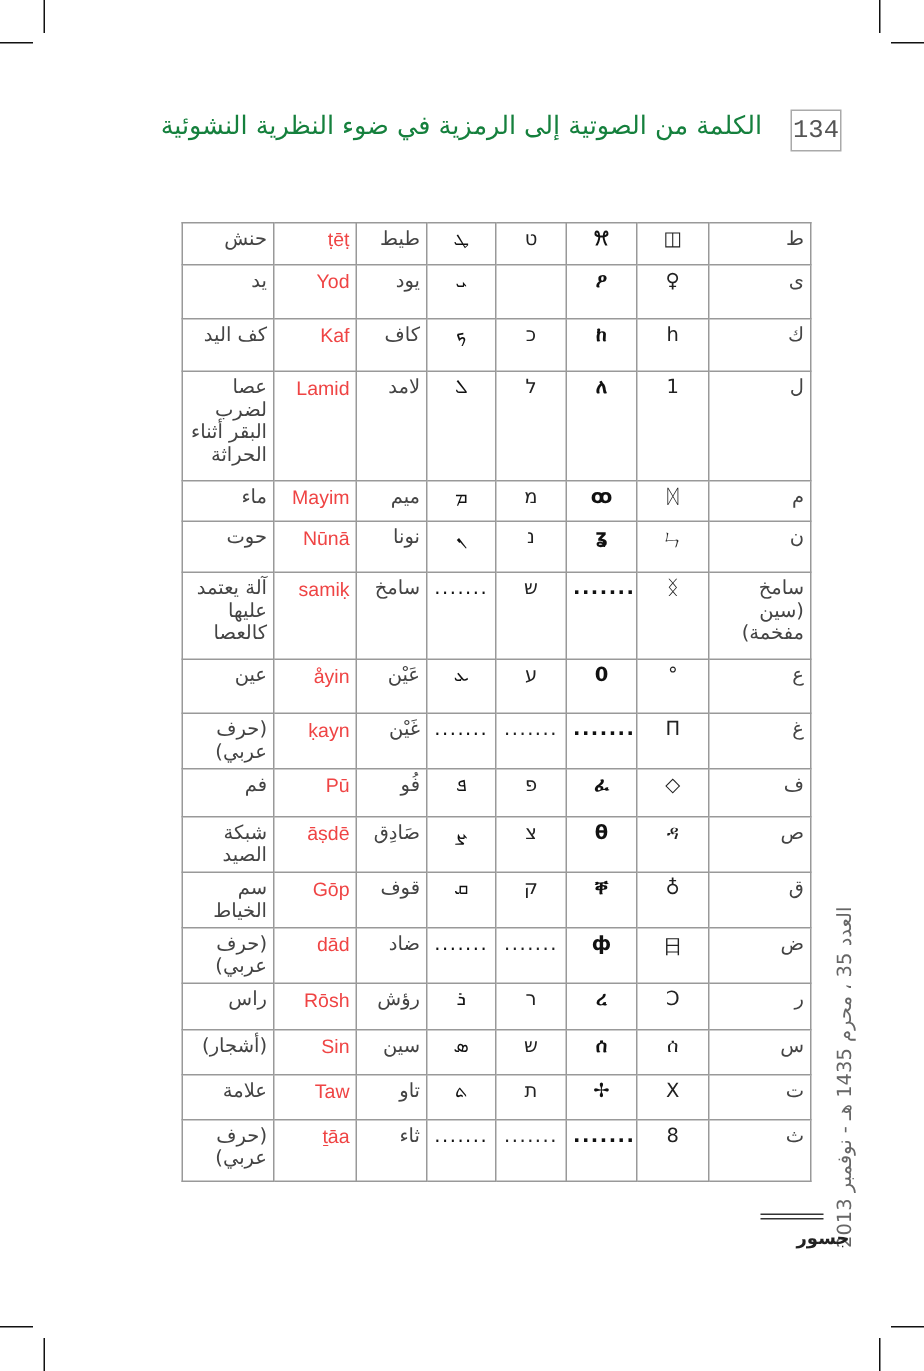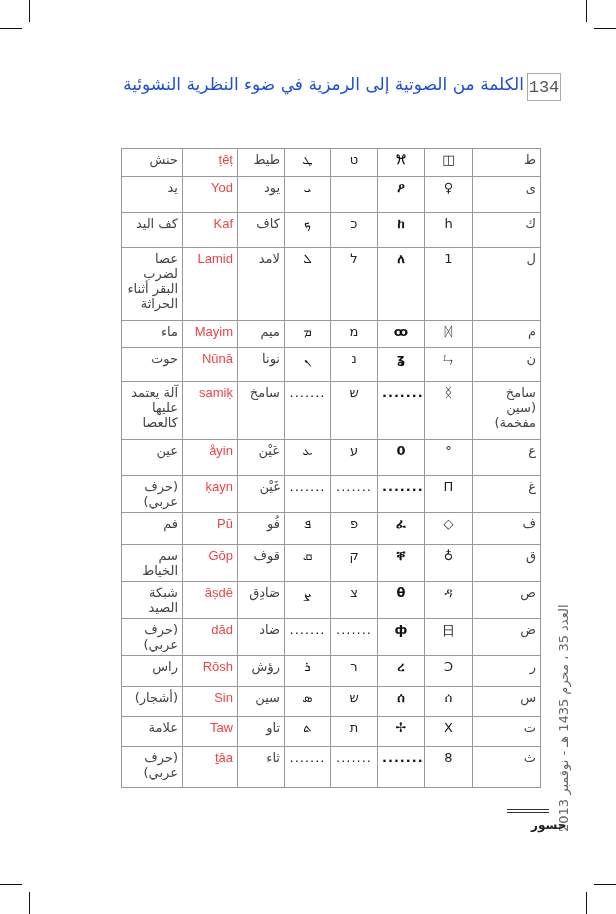--- a/index.html
+++ b/index.html
@@ -3,21 +3,21 @@
 <meta charset="utf-8">
 <style>
   html, body { margin:0; padding:0; background:#ffffff; }
   body { width:616px; height:914px; position:relative; overflow:hidden;
          font-family:"Liberation Sans", sans-serif; color:#222; }
   .crop { position:absolute; background:#111; }
   .page-num { position:absolute; left:527px; top:73px; width:32px; height:26px;
               border:1px solid #aaa; font-size:17px; color:#555;
               display:flex; align-items:center; justify-content:center;
               font-family:Liberation Mono, monospace; }
-  .running-title { position:absolute; right:92px; top:74px; font-size:17px; color:#1d4ed8;
+  .running-title { position:absolute; right:108px; top:74px; font-size:17px; color:#15803d;
                    direction:rtl; white-space:nowrap; font-family:"DejaVu Sans", sans-serif; }
   table.glyphs { position:absolute; left:109px; top:148px; border-collapse:collapse;
                  width:419px; table-layout:fixed;margin-left:12px; }
   table.glyphs td { border:1px solid #999; vertical-align:top; padding:3px 4px;
                     font-size:13px; overflow:hidden; }
   td.ar { direction:rtl; text-align:right; font-family:"DejaVu Sans", sans-serif;
           font-size:10.5px; color:#444; line-height:15px; }
   td.lat { text-align:right; font-size:14px; color:#ef4444; }
   td.sym { text-align:center; font-size:18px; color:#111; font-weight:bold;
            font-family:"DejaVu Sans", sans-serif; }
@@ -155,40 +155,40 @@
       <tr style="height: 32px;">
         <td class="ar">فم</td>
         <td class="lat">Pū</td>
         <td class="ar">فُو</td>
         <td class="syr">ܦ</td>
         <td class="heb">פ</td>
         <td class="sym">ፈ</td>
         <td class="prot">◇</td>
         <td class="ar">ف</td>
       </tr>
+      <tr style="height: 33px;">
+        <td class="ar">شبكة الصيد</td>
+        <td class="lat">āṣdē</td>
+        <td class="ar">صَادِق</td>
+        <td class="syr">ܨ</td>
+        <td class="heb">צ</td>
+        <td class="sym">θ</td>
+        <td class="prot">ዳ</td>
+        <td class="ar">ص</td>
+      </tr>
       <tr style="height: 31px;">
         <td class="ar">سم الخياط</td>
         <td class="lat">Gōp</td>
         <td class="ar">قوف</td>
         <td class="syr">ܩ</td>
         <td class="heb">ק</td>
         <td class="sym">ቐ</td>
         <td class="prot">♁</td>
         <td class="ar">ق</td>
       </tr>
-      <tr style="height: 33px;">
-        <td class="ar">شبكة الصيد</td>
-        <td class="lat">āṣdē</td>
-        <td class="ar">صَادِق</td>
-        <td class="syr">ܨ</td>
-        <td class="heb">צ</td>
-        <td class="sym">θ</td>
-        <td class="prot">ዳ</td>
-        <td class="ar">ص</td>
-      </tr>
       <tr style="height: 37px;">
         <td class="ar">(حرف عربي)</td>
         <td class="lat">dād</td>
         <td class="ar">ضاد</td>
         <td class="syr dots">.......</td>
         <td class="heb dots">.......</td>
         <td class="sym">ф</td>
         <td class="prot">日</td>
         <td class="ar">ض</td>
       </tr>

